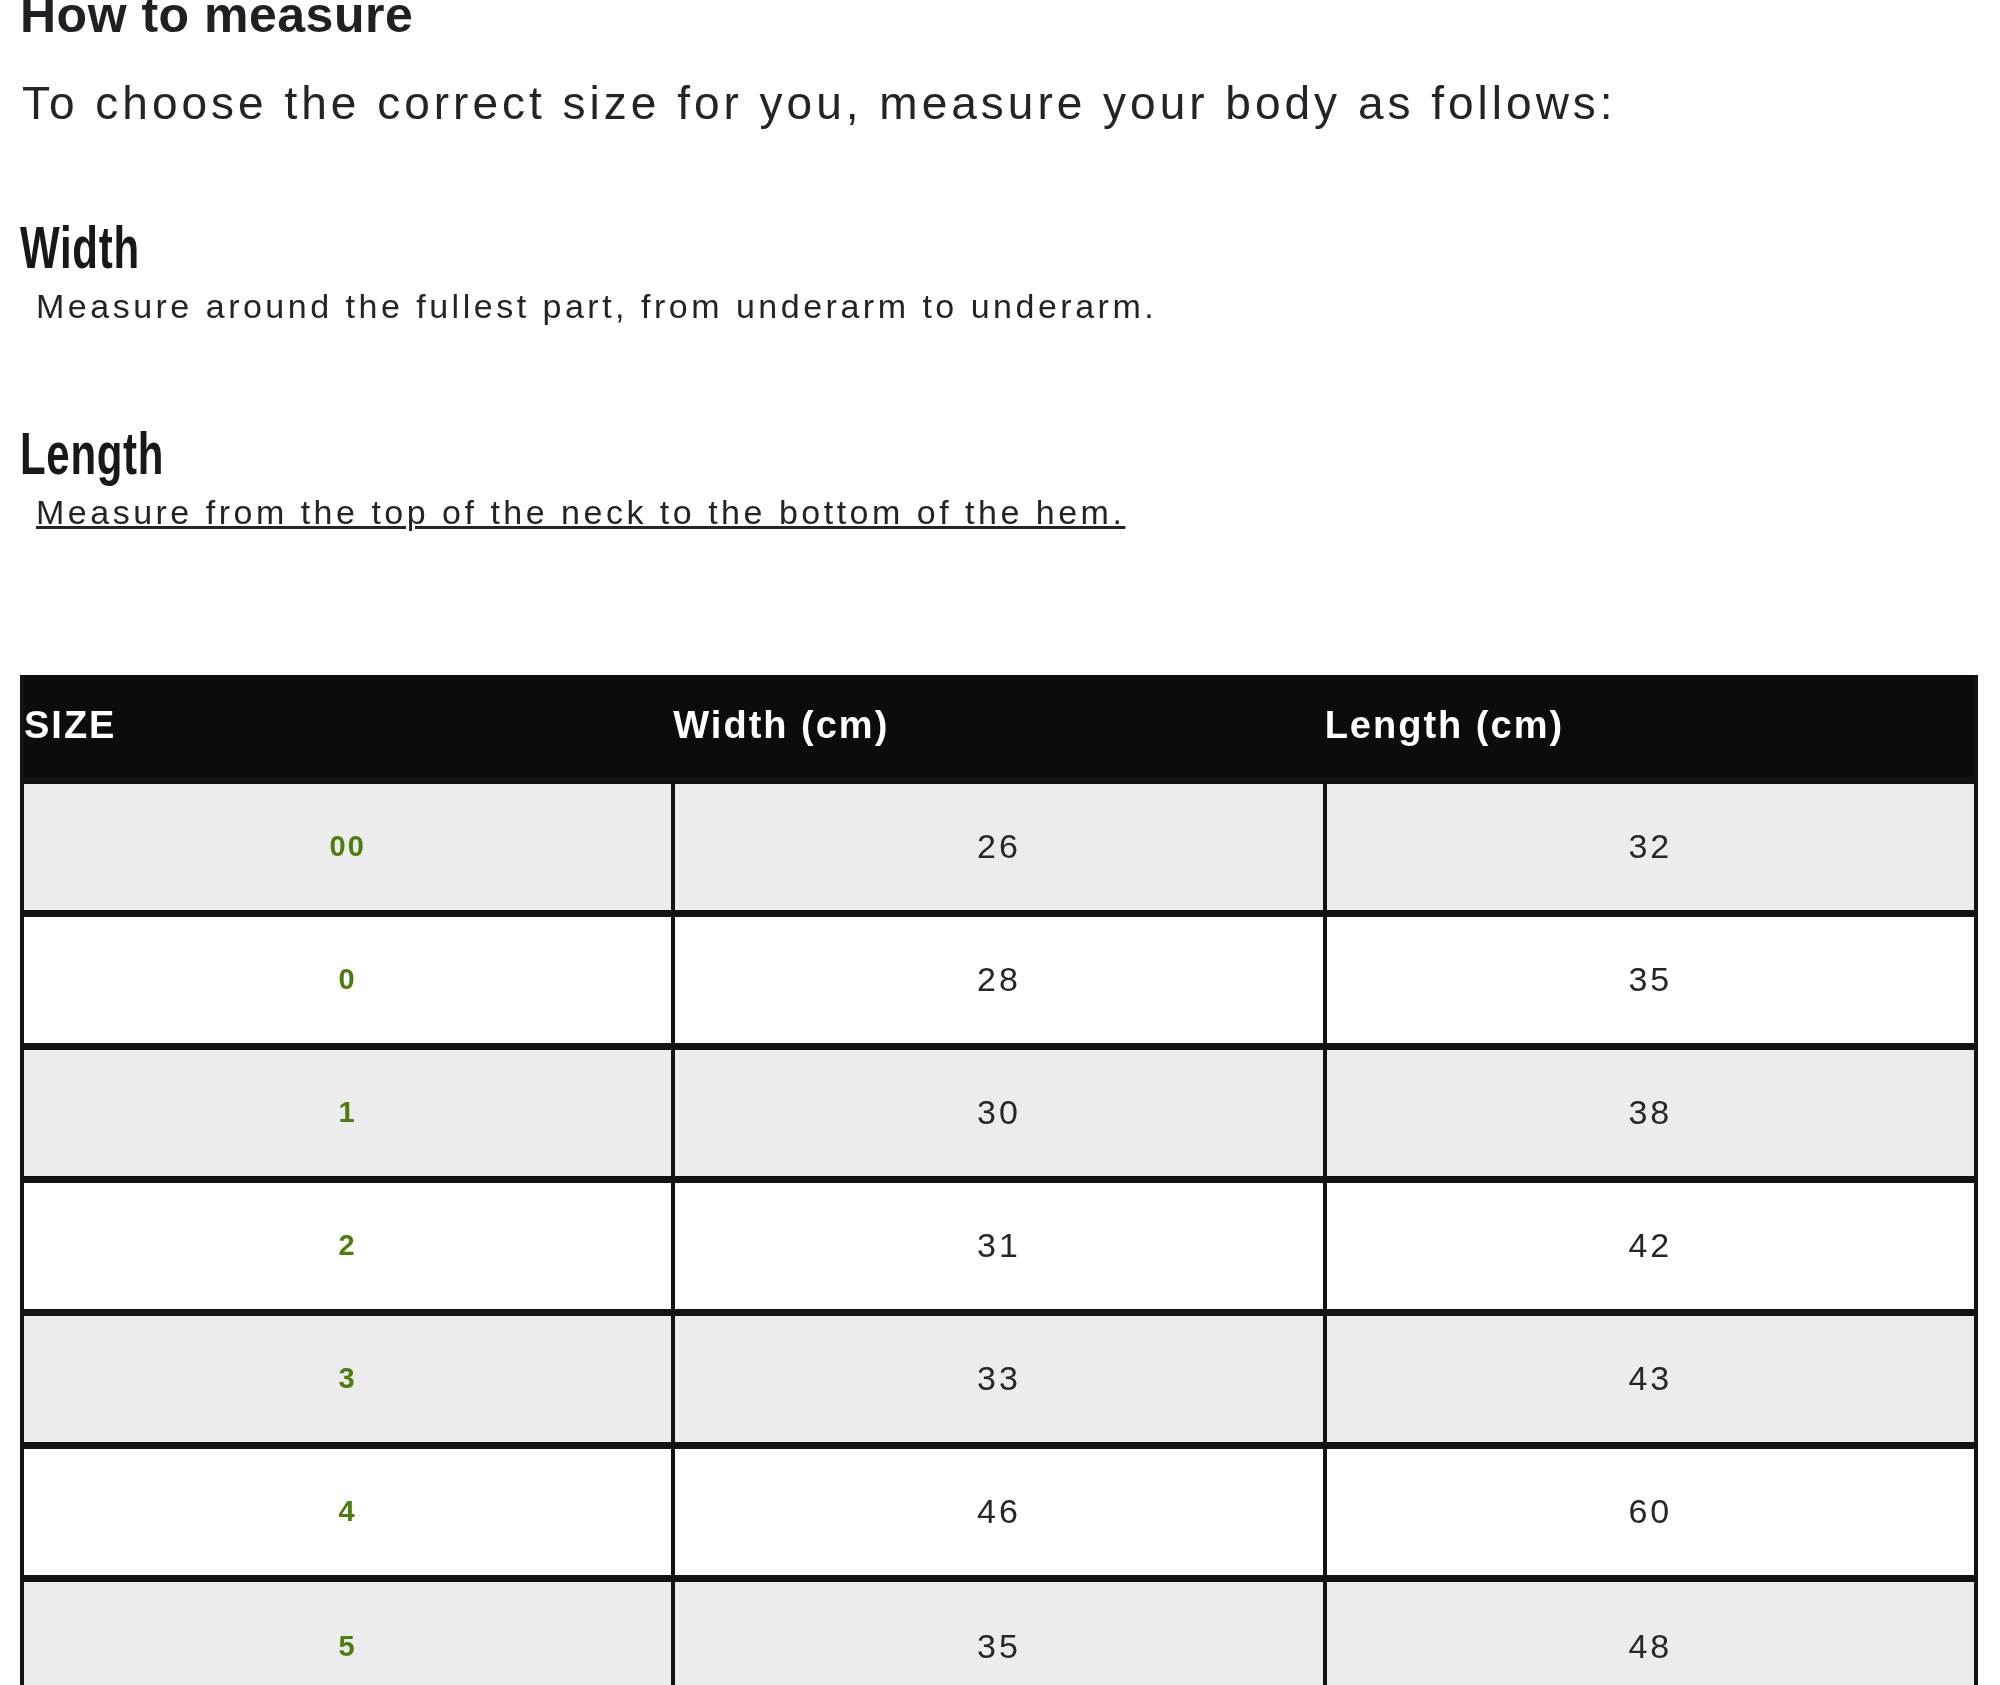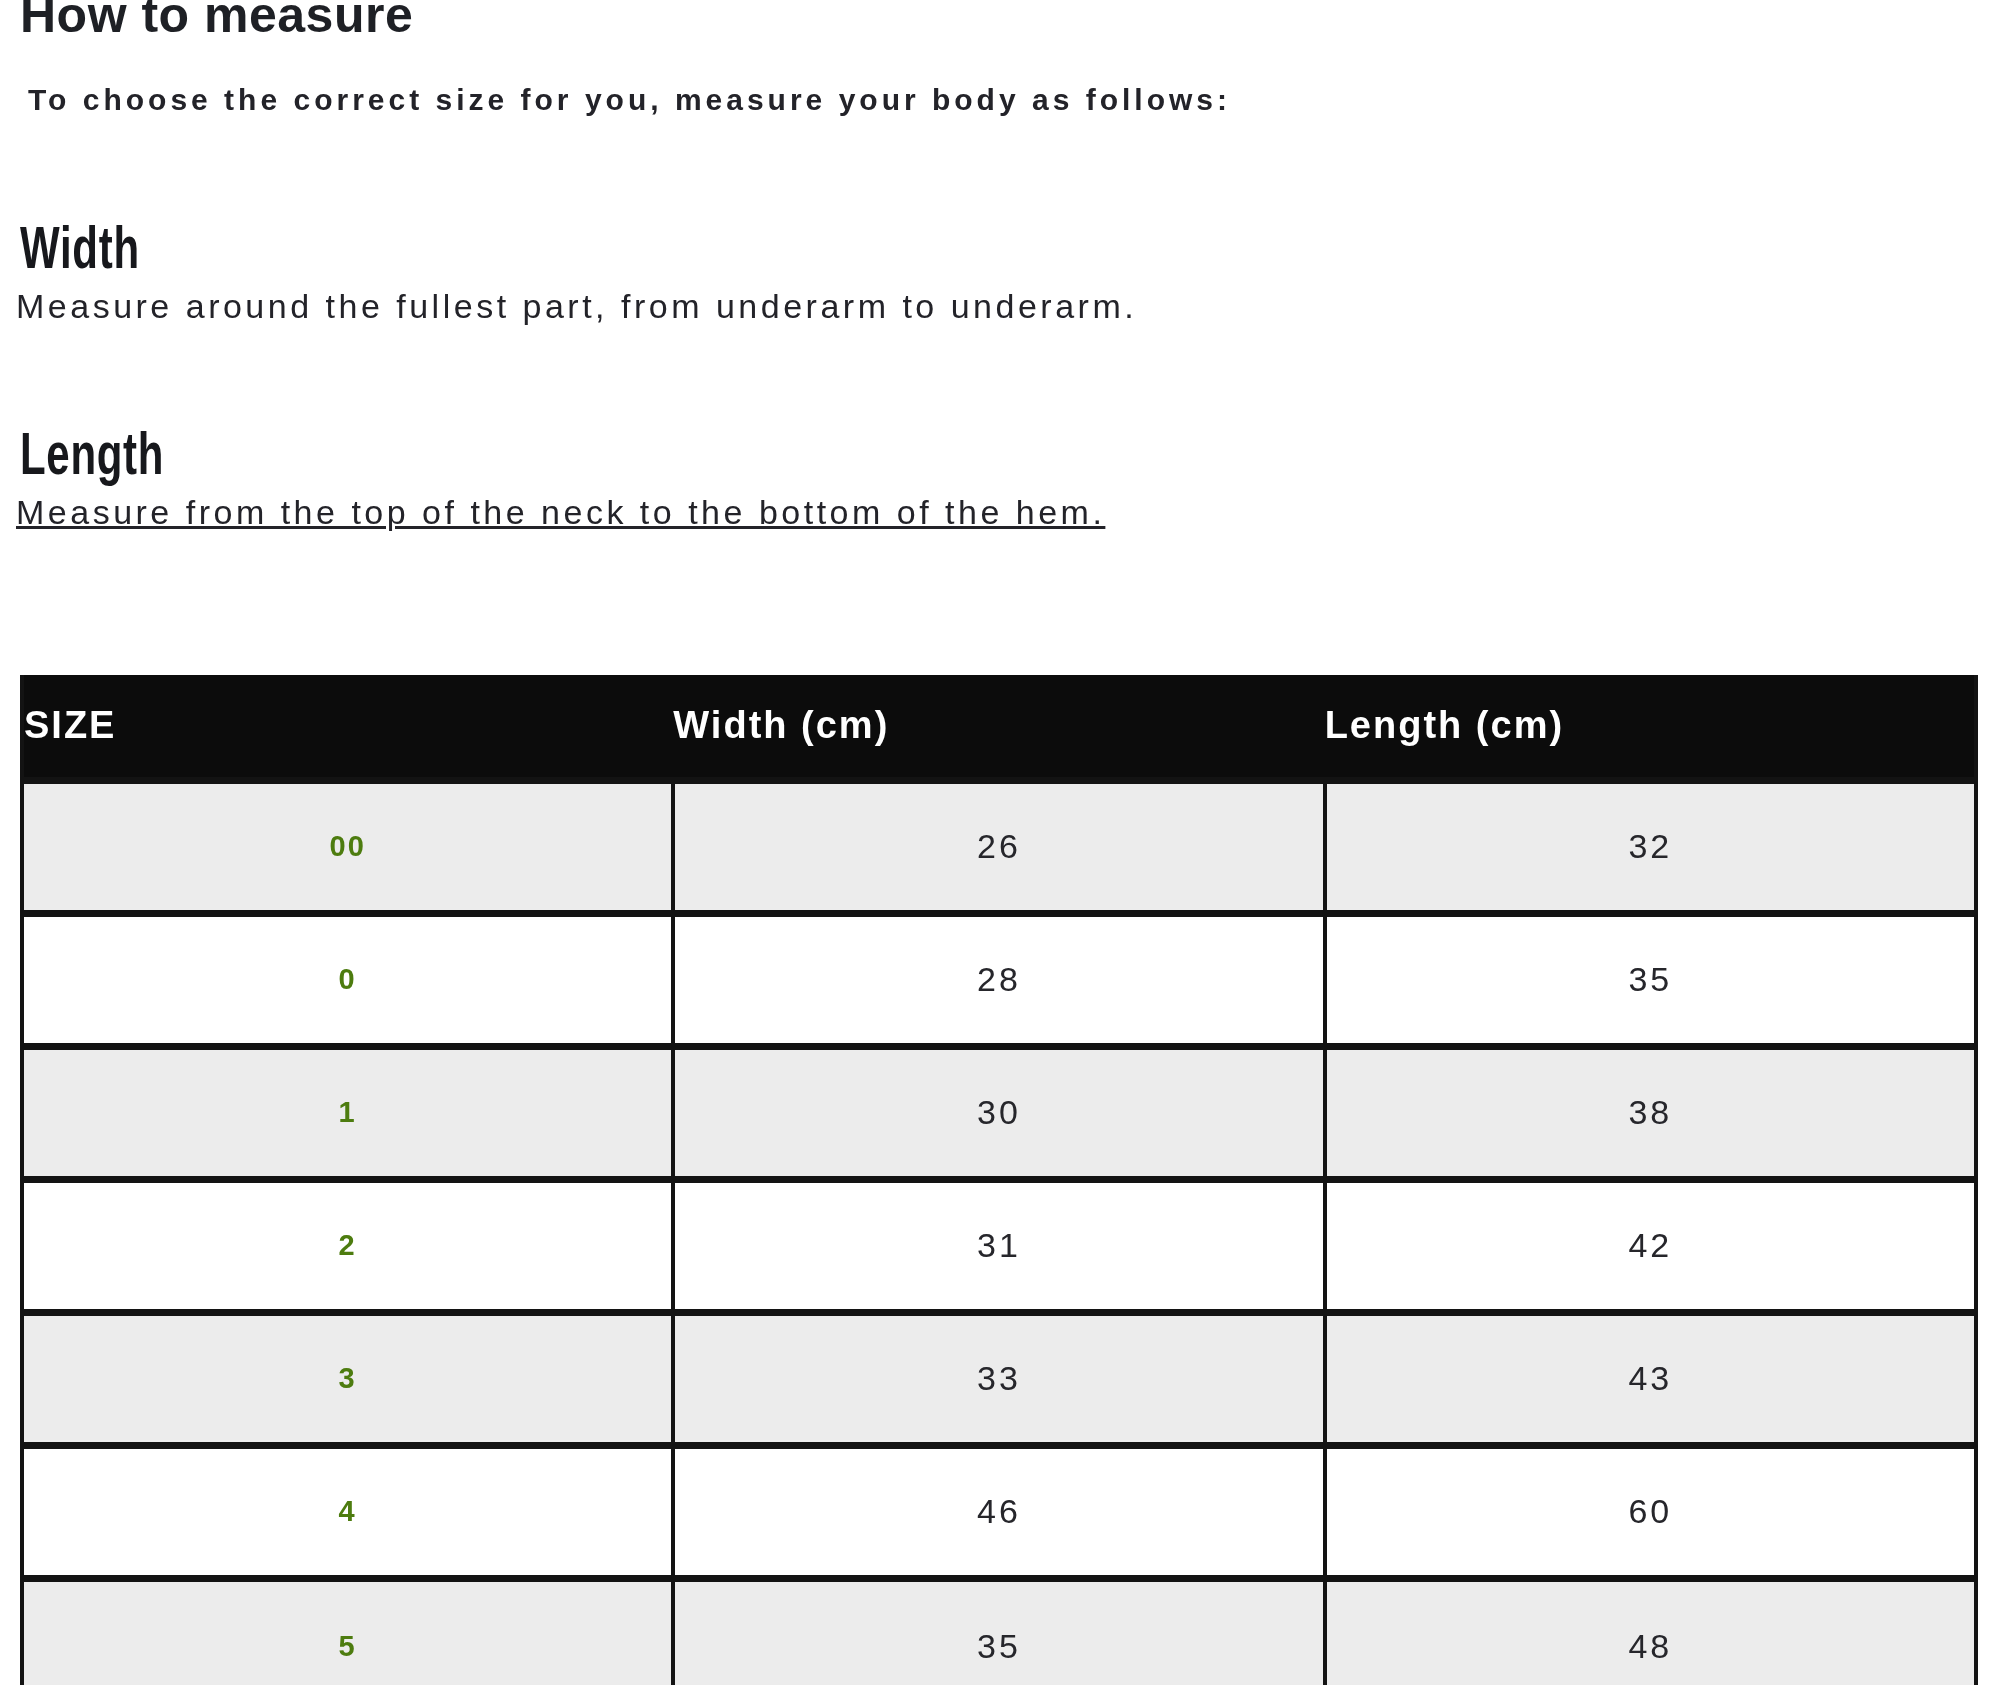--- a/index.html
+++ b/index.html
@@ -34,44 +34,43 @@
     font-weight: bold;
     line-height: 1.0;
     letter-spacing: 0.5px;
     color: #1e2025;
   }
 
   .intro-text {
     position: absolute;
     left: 20px;
     top: 74px;
-    margin: 8px;
-    font-size: 30px;
+    margin: 2px;
+    font-size: 46px;
     letter-spacing: 4px;
     line-height: 1.2;
     color: var(--text-color);
-    font-weight: bold;
   }
 
   .measure-heading {
     position: absolute;
     left: 20px;
     margin: 0;
     font-size: 60px;
     font-weight: bold;
     line-height: 1.0;
     letter-spacing: 1px;
     color: #17181c;
     transform: scaleX(0.70);
     transform-origin: 0 0;
     white-space: nowrap;
   }
   .measure-desc {
     position: absolute;
-    left: 16px;
+    left: 36px;
     margin: 0;
     font-size: 34px;
     letter-spacing: 3.5px;
     line-height: 1.2;
     color: var(--text-color);
     white-space: nowrap;
   }
   #width-heading  { top: 218px; }
   #width-desc    { top: 286px; }
   #length-heading { top: 424px; }

